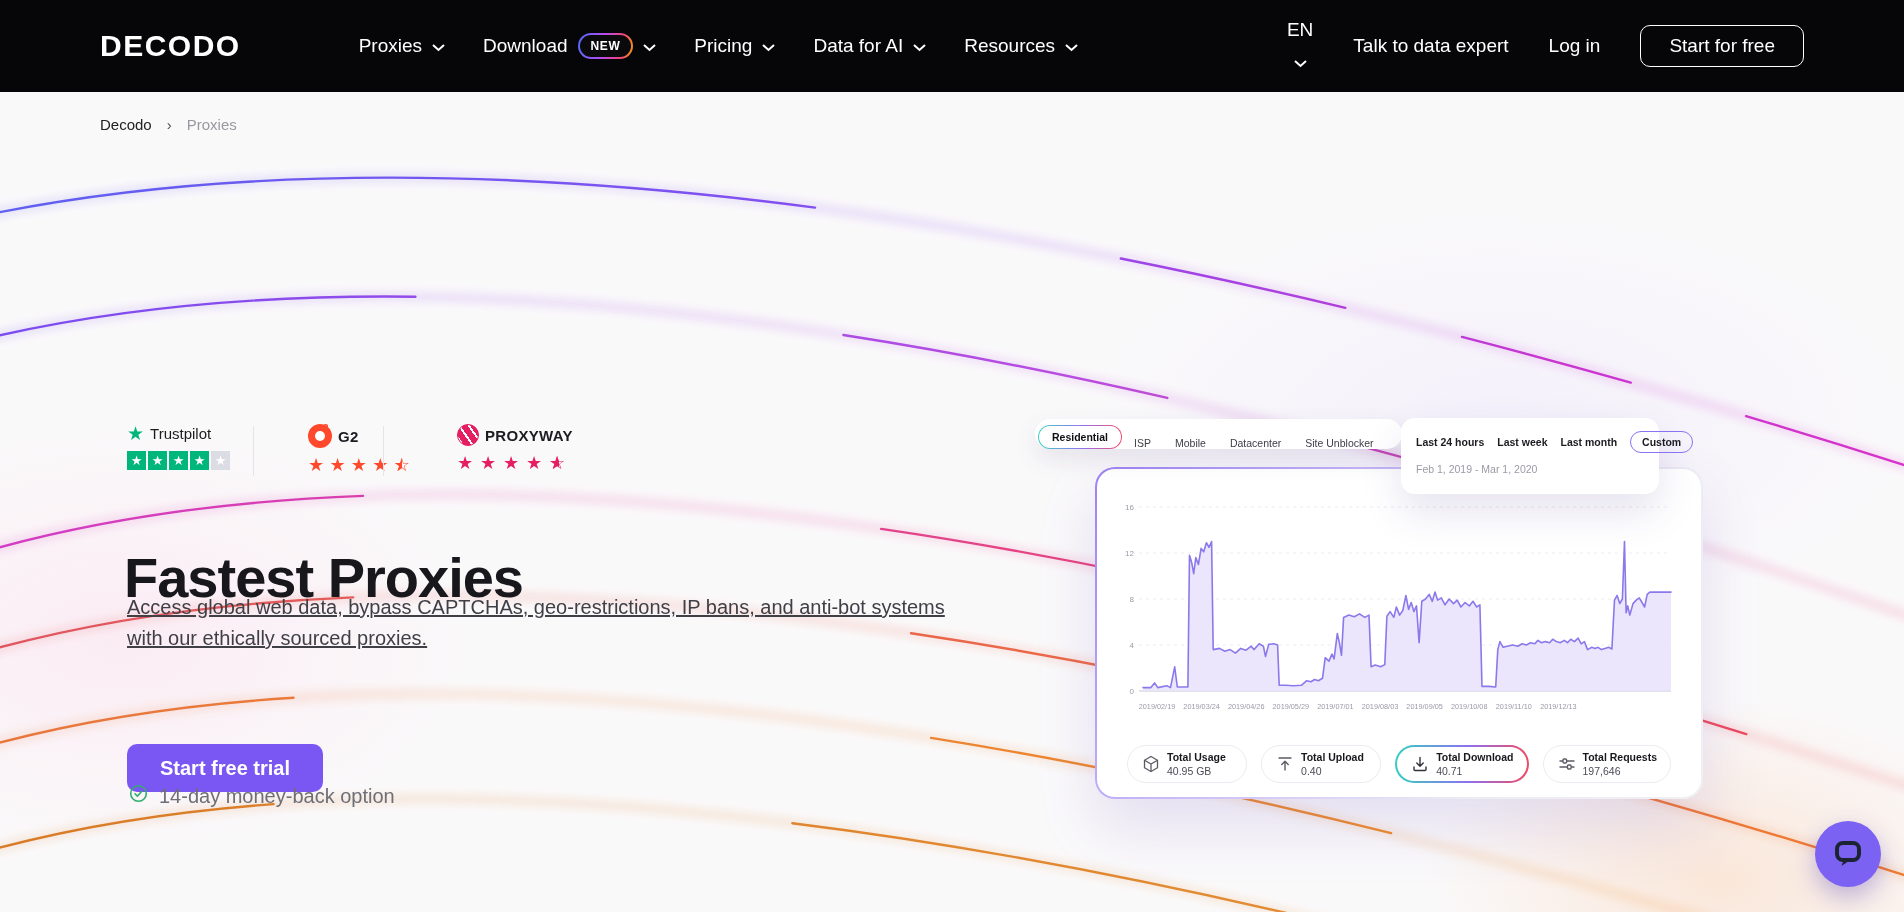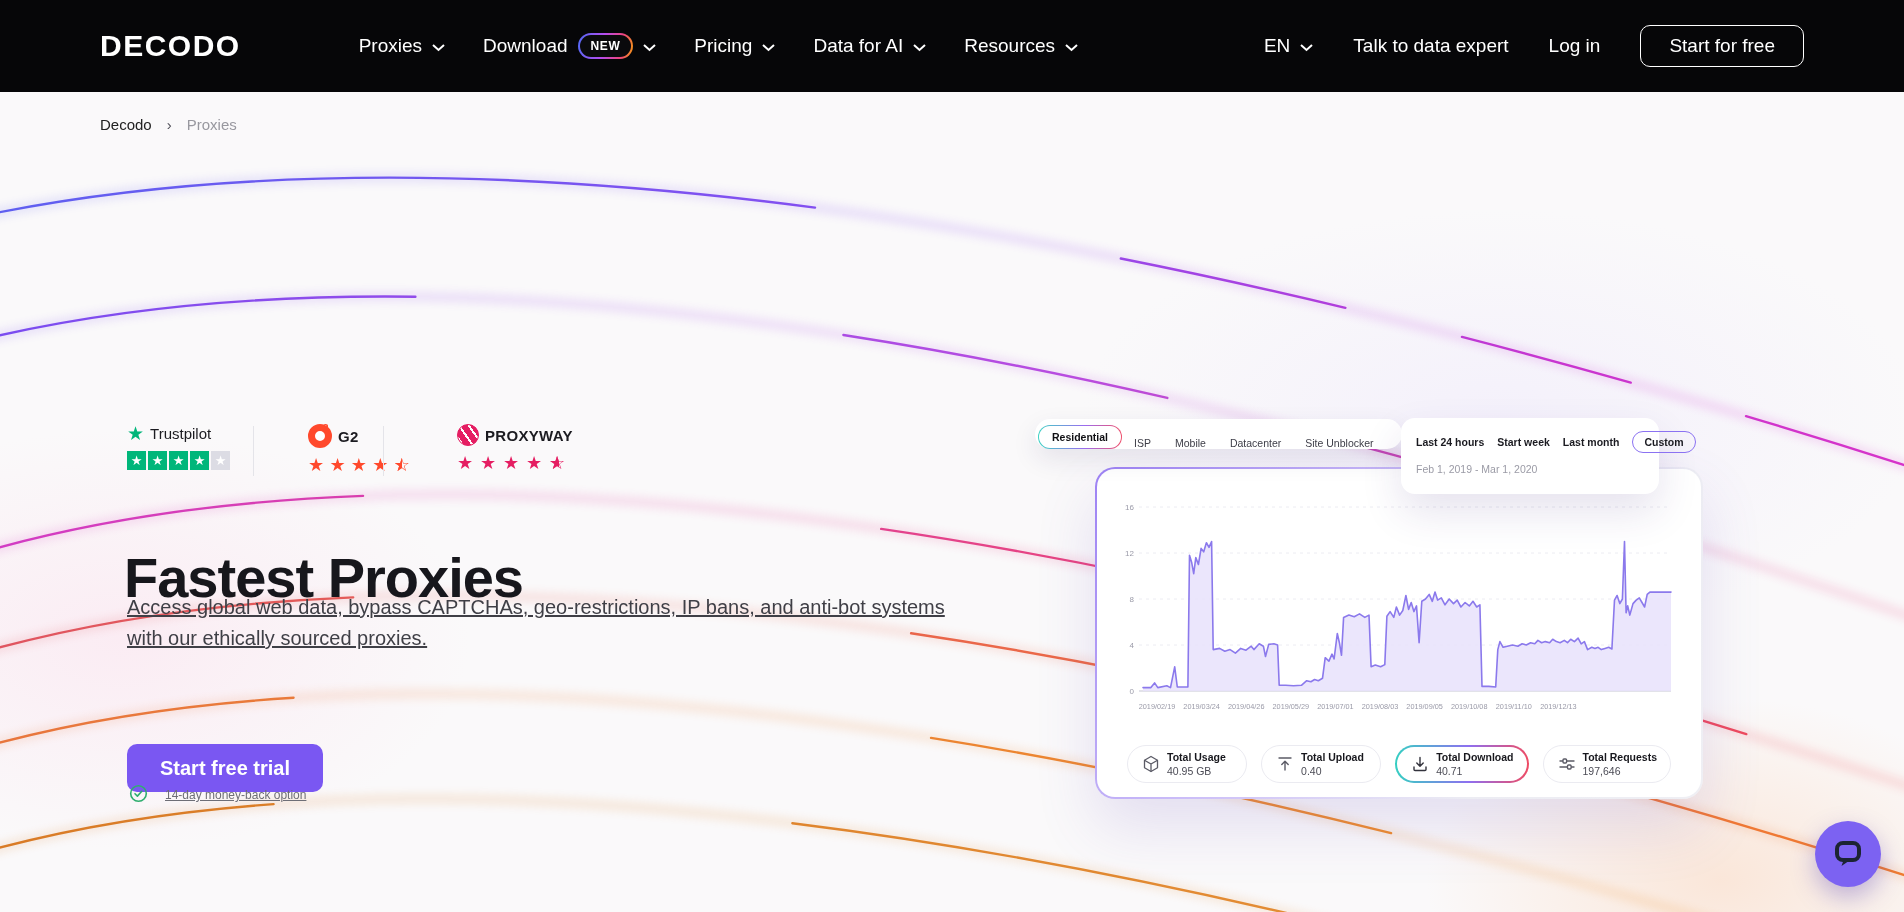--- a/index.html
+++ b/index.html
@@ -28,21 +28,21 @@
   .nav{ display:flex; align-items:center; gap:38px; }
   .nav-item{ display:flex; align-items:center; gap:10px; color:#fff; font-size:19px; cursor:pointer; }
   .chev{ display:inline-block; }
   .new-badge{
     font-size:12px; font-weight:700; letter-spacing:.6px; color:#fff;
     padding:4px 11px; border-radius:999px; border:2px solid transparent;
     background:linear-gradient(#0a0a0c,#0a0a0c) padding-box,
                linear-gradient(100deg,#4f6af5,#b44df0 45%,#f0447c 78%,#f59e0b) border-box;
   }
   .header-right{ margin-left:auto; display:flex; align-items:center; gap:40px; }
-  .lang{ display:flex; align-items:center; gap:10px; color:#fff; font-size:19px; cursor:pointer; }
+  .lang{ display:flex; align-items:center; gap:10px; color:#fff; font-size:19px; cursor:pointer;flex-direction:column; }
   .header-link{ color:#fff; font-size:19px; cursor:pointer; }
   .cta-outline{
     color:#fff; font-size:19px; background:transparent; border:1px solid #fff;
     border-radius:10px; padding:9px 28px; cursor:pointer; font-family:inherit;
   }
 
   
   .breadcrumb{ position:absolute; left:100px; top:116px; display:flex; align-items:center; gap:15px; font-size:15px; z-index:5; }
   .breadcrumb .home{ color:#222; cursor:pointer; }
   .breadcrumb .sep{ color:#52525b; font-size:15px; }
@@ -75,21 +75,21 @@
   .hero-desc{ position:absolute; left:127px; top:592px; width:845px; font-size:20px; line-height:31px; color:#3f3f46; z-index:4;text-decoration:underline; }
   .hero-ctas{ position:absolute; left:127px; top:744px; display:flex; gap:27px; z-index:4;justify-content:space-between; }
   .btn-primary{
     width:196px; height:48px; background:#7a57f2; color:#fff; border:none; border-radius:10px;
     font-size:20px; font-weight:700; font-family:inherit; cursor:pointer;
   }
   .btn-secondary{
     width:178px; height:48px; background:#fff; color:#141419; border:1.5px solid #141419; border-radius:10px;
     font-size:20px; font-weight:500; font-family:inherit; cursor:pointer;
   }
-  .hero-note{ position:absolute; left:129px; top:784px; display:flex; align-items:center; gap:17px; font-size:12px; color:#6e6e76; z-index:4;text-decoration:underline; }
+  .hero-note{ position:absolute; left:129px; top:784px; display:flex; align-items:center; gap:11px; font-size:20px; color:#6e6e76; z-index:4; }
 
   
   .tabbar{
     position:absolute; left:1035px; top:419px; height:30px; z-index:4;
     background:#fff; border-radius:999px; box-shadow:0 10px 26px rgba(40,30,90,.10);
     display:flex; align-items:flex-end; padding:0 16px 0 3px;
   }
   .tab{ font-size:10.5px; color:#3d3d47; padding:0 12px; cursor:pointer; white-space:nowrap; }
   .tab.active{
     font-weight:700; color:#101014; padding:5px 13px; border-radius:999px;
@@ -339,21 +339,21 @@
   <span class="tab active">Residential</span>
   <span class="tab">ISP</span>
   <span class="tab">Mobile</span>
   <span class="tab">Datacenter</span>
   <span class="tab">Site Unblocker</span>
 </div>
 
 <div class="datecard">
   <div class="row1">
     <span class="filter">Last 24 hours</span>
-    <span class="filter">Start week</span>
+    <span class="filter">Last week</span>
     <span class="filter">Last month</span>
     <span class="filter-pill">Custom</span>
   </div>
   <div class="row2">Feb 1, 2019 - Mar 1, 2020</div>
 </div>
 
 <div class="panel">
   <svg class="chart-svg" id="chart" width="560" height="252" viewBox="0 0 560 252">
       <line x1="20" y1="206" x2="552" y2="206" stroke="#d8d8e2" stroke-width="1.3" stroke-dasharray=""></line>
       <text x="15" y="209" font-size="8" fill="#9a9aa8" text-anchor="end" font-family="Liberation Sans, sans-serif">0</text>

